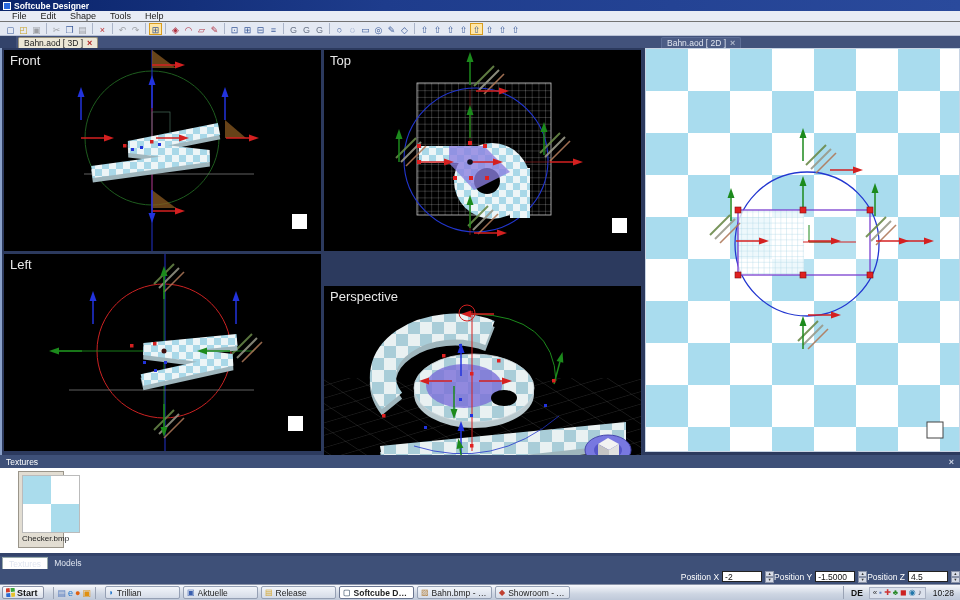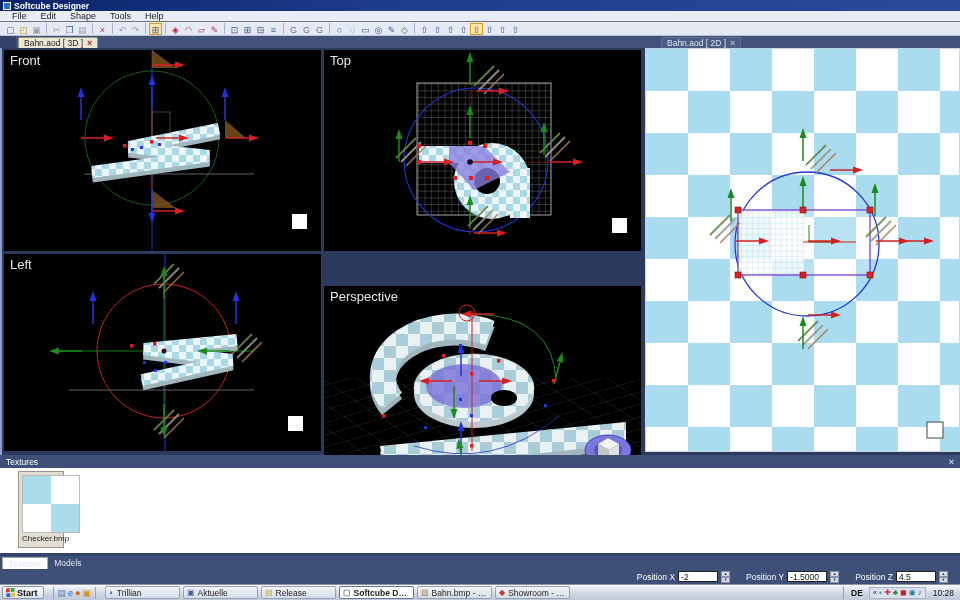--- a/index.html
+++ b/index.html
@@ -62,21 +62,21 @@
   .thumblabel{font-size:8px;color:#222;text-align:center;margin-top:1px;}
 
   
   .ptabs{position:absolute;left:0;top:556px;width:960px;height:13px;background:#3e5078;display:flex;align-items:flex-end;padding-left:2px;}
   .ptab{font-size:8.5px;padding:1px 6px;height:12px;line-height:10px;}
   .ptab.active{background:#fff;color:#1c1c1c;border:1px solid #9aa;border-bottom:none;}
   .ptab.inactive{color:#e0e5f0;}
 
   
   .statusbar{position:absolute;left:0;top:569px;width:960px;height:15px;background:#3e5078;
-    display:flex;align-items:center;justify-content:flex-end;gap:16px;padding-right:12px;}
+    display:flex;align-items:center;justify-content:flex-end;gap:0;padding-right:0;}
   .sfield{display:flex;align-items:center;gap:3px;}
   .slabel{color:#fff;font-size:8.5px;}
   .sbox{width:40px;height:11px;background:#fff;border:1px solid #222;font-size:8.5px;color:#111;
     line-height:10px;padding:0 2px;}
   .sspin{display:flex;flex-direction:column;width:9px;height:11px;}
   .sspin span{flex:1;background:#d6dbe6;border:1px solid #8a93a8;font-size:4.5px;line-height:4px;text-align:center;color:#333;}
 
   
   .taskbar{position:absolute;left:0;top:584px;width:960px;height:16px;
     background:linear-gradient(#f6f8fc,#cdd5e2 60%,#bfc9d9);border-top:1px solid #8a93a8;

